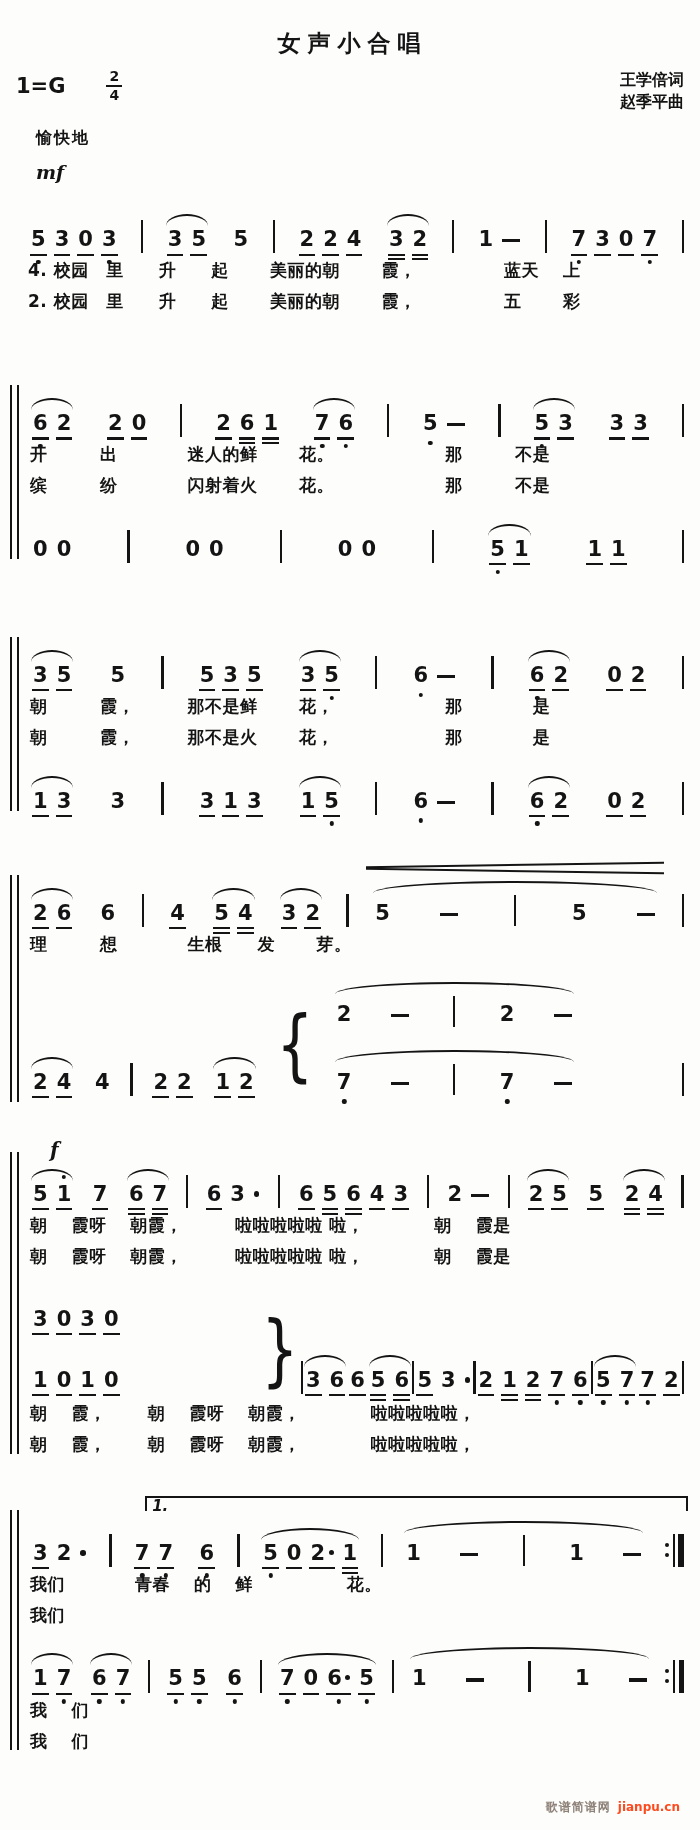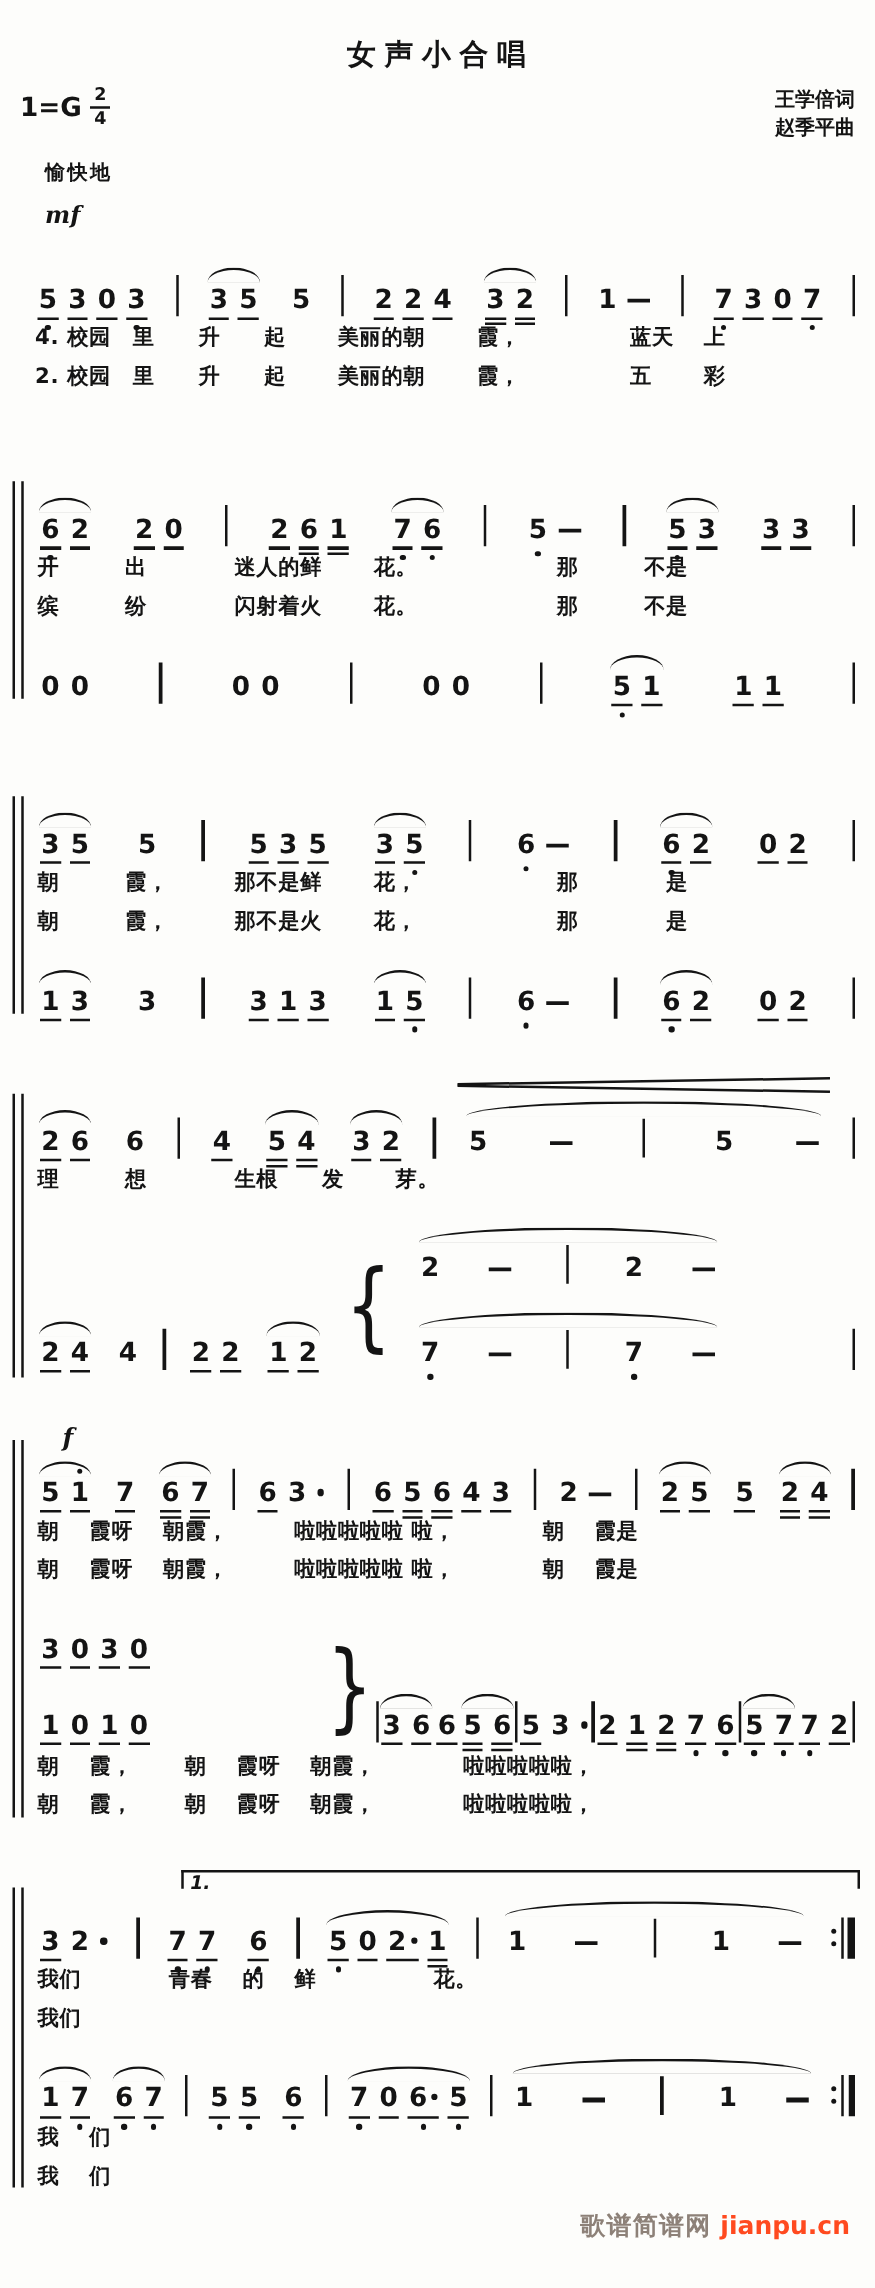--- a/index.html
+++ b/index.html
@@ -13,21 +13,21 @@
   
   .title{
     text-align:center;font-size:34px;font-weight:800;letter-spacing:16px;
     margin:8px 0 0 16px;line-height:1.2;
   }
   .subtitle{
     text-align:center;font-size:23px;font-weight:700;letter-spacing:7px;
     margin:18px 0 0 7px;
   }
   .meta-row{display:flex;justify-content:space-between;align-items:flex-start;margin:10px 4px 0 6px;}
-  .keysig{font-size:21px;font-weight:800;display:flex;align-items:center;}
+  .keysig{font-size:21px;font-weight:800;display:flex;align-items:center;gap:34px;}
   .frac{display:inline-flex;flex-direction:column;align-items:center;line-height:1;font-size:14px;font-weight:800;margin-left:7px;}
   .frac .num{border-bottom:2px solid #141414;padding:0 3px 1.5px;}
   .frac .den{padding-top:1.5px;}
   .credits{text-align:right;font-size:16px;font-weight:700;line-height:1.35;}
   .tempo-block{margin:16px 0 0 26px;}
   .tempo{font-size:16px;font-weight:700;letter-spacing:2px;margin-top:15px;}
   .dyn-mf{font-family:"DejaVu Serif",serif;font-style:italic;font-weight:700;font-size:19px;margin-top:12px;}
 
   
   #score{margin-top:2px;}
@@ -93,21 +93,21 @@
   .cresc .c1{top:1px;transform:rotate(-0.9deg);}
   .cresc .c2{top:7px;transform:rotate(0.9deg);}
 
   .volta{height:13px;border:2.4px solid #141414;border-bottom:none;margin-bottom:-10px;position:relative;}
   .vlabel{position:absolute;left:5px;top:1px;font-style:italic;font-weight:700;font-size:15px;line-height:1;}
 
   .dynrow{font-family:"DejaVu Serif",serif;font-style:italic;font-weight:700;
        font-size:20px;margin:0 0 -20px 24px;}
 
   
-  .footer{position:absolute;right:20px;bottom:26px;font-size:20px;display:flex;gap:7px;align-items:baseline;}
+  .footer{position:absolute;right:20px;bottom:4px;font-size:12px;display:flex;gap:7px;align-items:baseline;}
   .footer .site{color:#8d8178;font-weight:600;letter-spacing:1px;}
   .footer .url{color:#ff4a1f;font-weight:700;}
 </style>
 </head>
 <body>
 
 <div class="page">
   <div class="subtitle">女声小合唱</div>
 
   <div class="meta-row">

